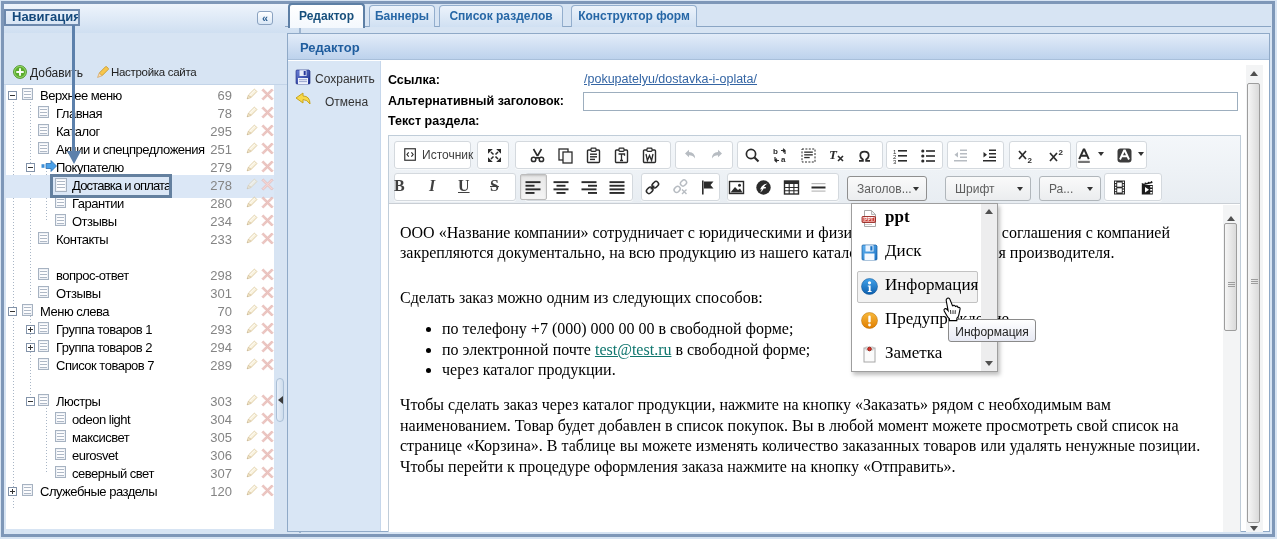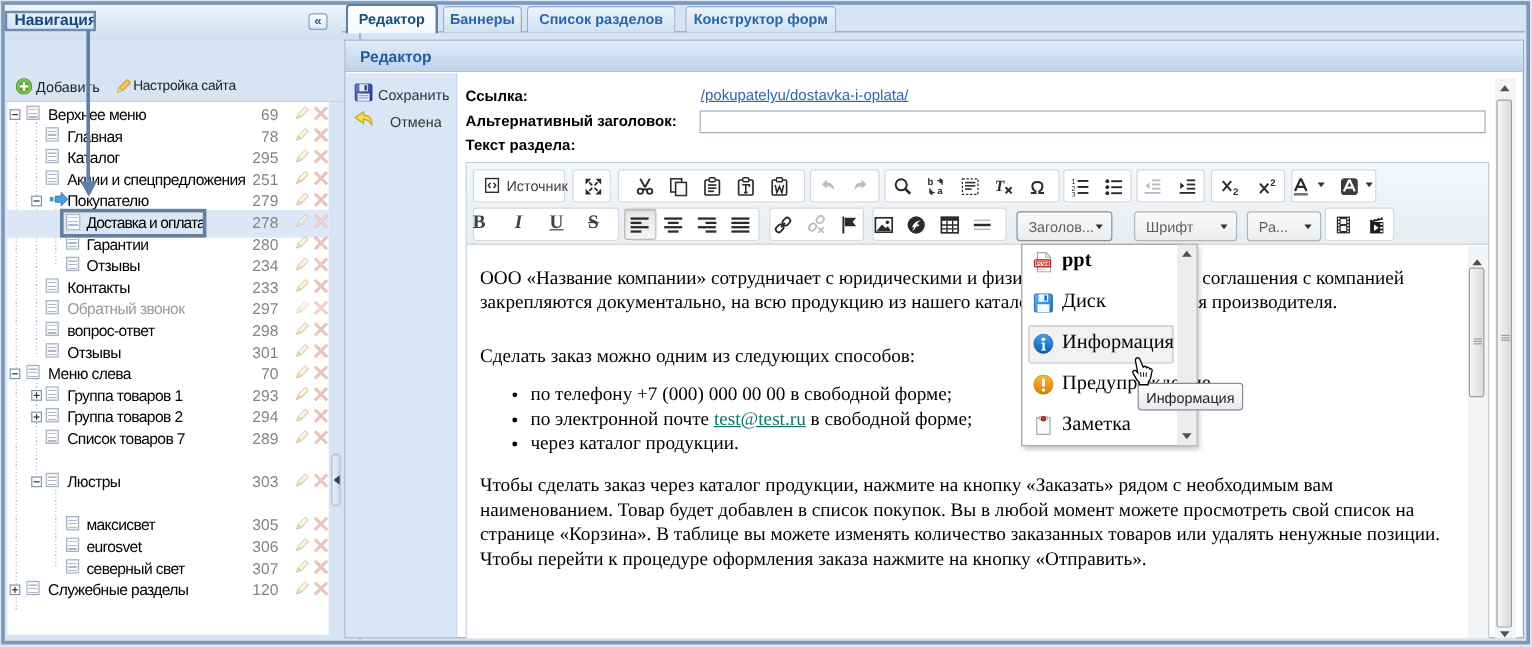--- a/index.html
+++ b/index.html
@@ -281,38 +281,20 @@
                 <rect x="5.1" y="0.6" width="3.8" height="9" rx="0.4" fill="#f8f0d8" stroke="#d5c08e" stroke-width="0.9"></rect>
                 <rect x="5.6" y="1" width="1.1" height="8.4" fill="#fdfaf0"></rect>
                 <path d="M5.1 9.8 L8.9 9.8 L7 13.6 Z" fill="#f3e3c0" stroke="#cfb88a" stroke-width="0.8"></path>
                 <path d="M6.6 12.4 L7.4 12.4 L7 13.6 Z" fill="#9a8a6a"></path>
               </g>
             </svg></span>
 <span style="position:absolute;left:255px;top:3px"><svg width="13" height="13" viewBox="0 0 14 14">
               <path d="M2.5 1 L7 5.5 L11.5 1 L13 2.5 L8.5 7 L13 11.5 L11.5 13 L7 8.5 L2.5 13 L1 11.5 L5.5 7 L1 2.5 Z" fill="#ecc6c2" stroke="#e0aba6" stroke-width="0.6"></path>
             </svg></span>
 </div>
-<div class="trow" style="top:162px">
-<span class="doc" style="left:32px;top:3px;width:11px;height:12px">
-            <i></i>
-          </span>
-<span class="lbl grey" style="left:50px">Обратный звонок</span>
-<span class="num">297</span>
-<span style="position:absolute;left:239px;top:3px"><svg width="13" height="13" viewBox="0 0 14 14" style="opacity:0.50">
-              <g transform="rotate(45 7 7)">
-                <rect x="5.1" y="0.6" width="3.8" height="9" rx="0.4" fill="#f8f0d8" stroke="#d5c08e" stroke-width="0.9"></rect>
-                <rect x="5.6" y="1" width="1.1" height="8.4" fill="#fdfaf0"></rect>
-                <path d="M5.1 9.8 L8.9 9.8 L7 13.6 Z" fill="#f3e3c0" stroke="#cfb88a" stroke-width="0.8"></path>
-                <path d="M6.6 12.4 L7.4 12.4 L7 13.6 Z" fill="#9a8a6a"></path>
-              </g>
-            </svg></span>
-<span style="position:absolute;left:255px;top:3px"><svg width="13" height="13" viewBox="0 0 14 14">
-              <path d="M2.5 1 L7 5.5 L11.5 1 L13 2.5 L8.5 7 L13 11.5 L11.5 13 L7 8.5 L2.5 13 L1 11.5 L5.5 7 L1 2.5 Z" fill="#f2dcda" stroke="#e0aba6" stroke-width="0.6"></path>
-            </svg></span>
-</div>
 <div class="trow" style="top:180px">
 <span class="doc" style="left:32px;top:3px;width:11px;height:12px">
             <i></i>
           </span>
 <span class="lbl" style="left:50px">вопрос-ответ</span>
 <span class="num">298</span>
 <span style="position:absolute;left:239px;top:3px"><svg width="13" height="13" viewBox="0 0 14 14" style="opacity:0.85">
               <g transform="rotate(45 7 7)">
                 <rect x="5.1" y="0.6" width="3.8" height="9" rx="0.4" fill="#f8f0d8" stroke="#d5c08e" stroke-width="0.9"></rect>
                 <rect x="5.6" y="1" width="1.1" height="8.4" fill="#fdfaf0"></rect>
@@ -427,20 +409,38 @@
 </div>
 <div class="trow" style="top:306px">
 <span class="tgl" style="left:20px">
             <i></i>
           </span>
 <span class="doc" style="left:32px;top:3px;width:11px;height:12px">
             <i></i>
           </span>
 <span class="lbl" style="left:50px">Люстры</span>
 <span class="num">303</span>
+<span style="position:absolute;left:239px;top:3px"><svg width="13" height="13" viewBox="0 0 14 14" style="opacity:0.85">
+              <g transform="rotate(45 7 7)">
+                <rect x="5.1" y="0.6" width="3.8" height="9" rx="0.4" fill="#f8f0d8" stroke="#d5c08e" stroke-width="0.9"></rect>
+                <rect x="5.6" y="1" width="1.1" height="8.4" fill="#fdfaf0"></rect>
+                <path d="M5.1 9.8 L8.9 9.8 L7 13.6 Z" fill="#f3e3c0" stroke="#cfb88a" stroke-width="0.8"></path>
+                <path d="M6.6 12.4 L7.4 12.4 L7 13.6 Z" fill="#9a8a6a"></path>
+              </g>
+            </svg></span>
+<span style="position:absolute;left:255px;top:3px"><svg width="13" height="13" viewBox="0 0 14 14">
+              <path d="M2.5 1 L7 5.5 L11.5 1 L13 2.5 L8.5 7 L13 11.5 L11.5 13 L7 8.5 L2.5 13 L1 11.5 L5.5 7 L1 2.5 Z" fill="#ecc6c2" stroke="#e0aba6" stroke-width="0.6"></path>
+            </svg></span>
+</div>
+<div class="trow" style="top:324px">
+<span class="doc" style="left:49px;top:3px;width:11px;height:12px">
+            <i></i>
+          </span>
+<span class="lbl" style="left:66px">odeon light</span>
+<span class="num">304</span>
 <span style="position:absolute;left:239px;top:3px"><svg width="13" height="13" viewBox="0 0 14 14" style="opacity:0.85">
               <g transform="rotate(45 7 7)">
                 <rect x="5.1" y="0.6" width="3.8" height="9" rx="0.4" fill="#f8f0d8" stroke="#d5c08e" stroke-width="0.9"></rect>
                 <rect x="5.6" y="1" width="1.1" height="8.4" fill="#fdfaf0"></rect>
                 <path d="M5.1 9.8 L8.9 9.8 L7 13.6 Z" fill="#f3e3c0" stroke="#cfb88a" stroke-width="0.8"></path>
                 <path d="M6.6 12.4 L7.4 12.4 L7 13.6 Z" fill="#9a8a6a"></path>
               </g>
             </svg></span>
 <span style="position:absolute;left:255px;top:3px"><svg width="13" height="13" viewBox="0 0 14 14">
               <path d="M2.5 1 L7 5.5 L11.5 1 L13 2.5 L8.5 7 L13 11.5 L11.5 13 L7 8.5 L2.5 13 L1 11.5 L5.5 7 L1 2.5 Z" fill="#ecc6c2" stroke="#e0aba6" stroke-width="0.6"></path>

